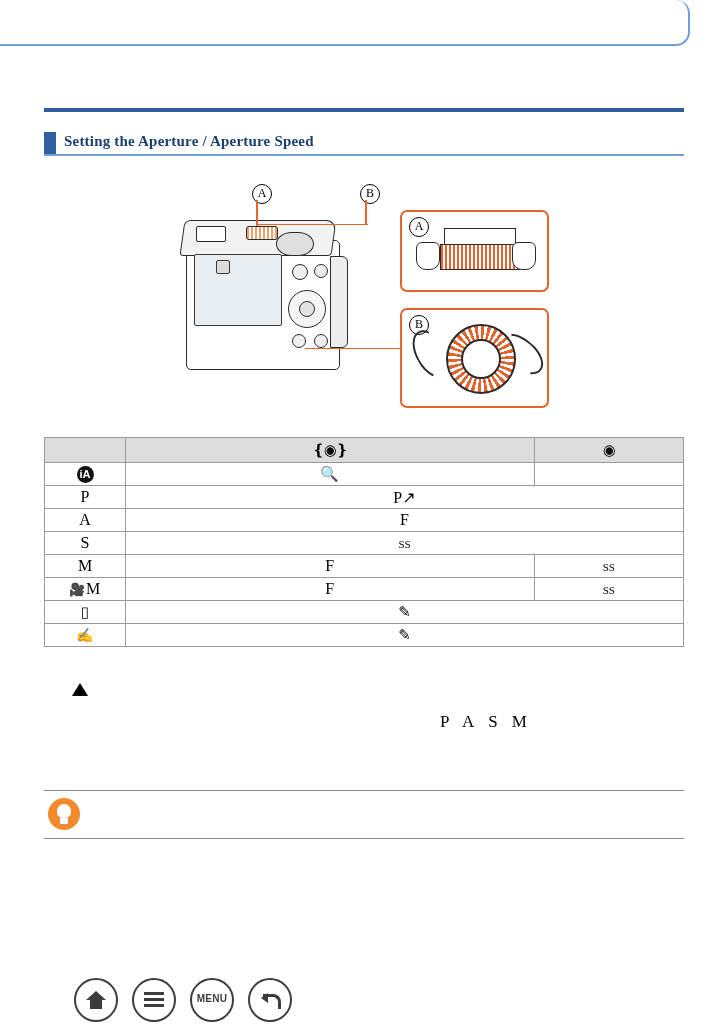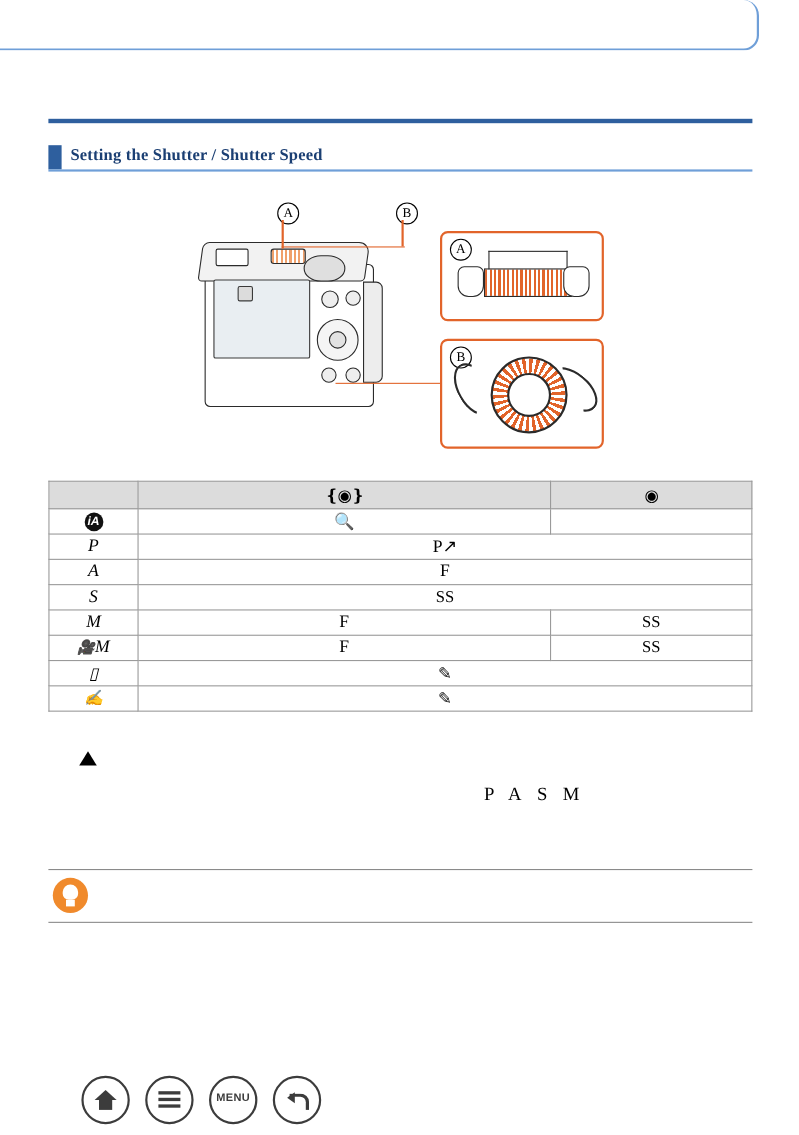--- a/index.html
+++ b/index.html
@@ -317,42 +317,42 @@
     height: 22px;
     padding: 0;
     text-align: center;
     vertical-align: middle;
   }
   table.spec thead th {
     background: #dcdcdc;
     height: 24px;
     font-weight: normal;
   }
-  td.modecol, th.modecol { width: 80px; font-style: italic; }
+  td.modecol, th.modecol { width: 80px; }
   .mode-badge {
     display: inline-block;
     width: 17px;
     height: 17px;
     border-radius: 50%;
     background: #111;
     color: #fff;
     font-size: 11px;
     line-height: 17px;
     font-weight: bold;
     font-family: "Liberation Sans", sans-serif;
   }
   .mode-badge.sq {
     border-radius: 3px;
     font-size: 9px;
     letter-spacing: -0.5px;
   }
   .mode-plain { font-size: 16px; font-family: "Liberation Serif", serif; }
   .ring-icon { font-size: 15px; letter-spacing: -1px; }
   .sym-f { font-family: "Liberation Serif", serif; font-size: 16px; }
-  .sym-ss { font-family: "Liberation Serif", serif; font-size: 15px; }
+  .sym-ss { font-family: "Liberation Serif", serif; font-size: 11px; }
   .pencil-sym { font-size: 15px; }
 
   
   .note-tri {
     position: absolute;
     left: 72px;
     top: 683px;
     width: 0; height: 0;
     border-left: 8px solid transparent;
     border-right: 8px solid transparent;
@@ -498,21 +498,21 @@
 </style>
 </head>
 <body>
 
 <div class="header-tab"></div>
 <div style="position:absolute;left:56px;top:14px;font-size:13px;color:#1b3f73;"></div>
 
 <div class="rule-thick"></div>
 <div class="title-row">
   <div class="bar"></div>
-  <div class="txt">Setting the Shutter / Shutter Speed</div>
+  <div class="txt">Setting the Aperture / Aperture Speed</div>
   <div class="line"></div>
 </div>
 
 <div class="illus">
 
   <div class="callout-letter" style="left:92px;top:6px;">A</div>
   <div class="callout-letter" style="left:200px;top:6px;">B</div>
 
   <div class="cam-body">
     <div class="cam-main"></div>

